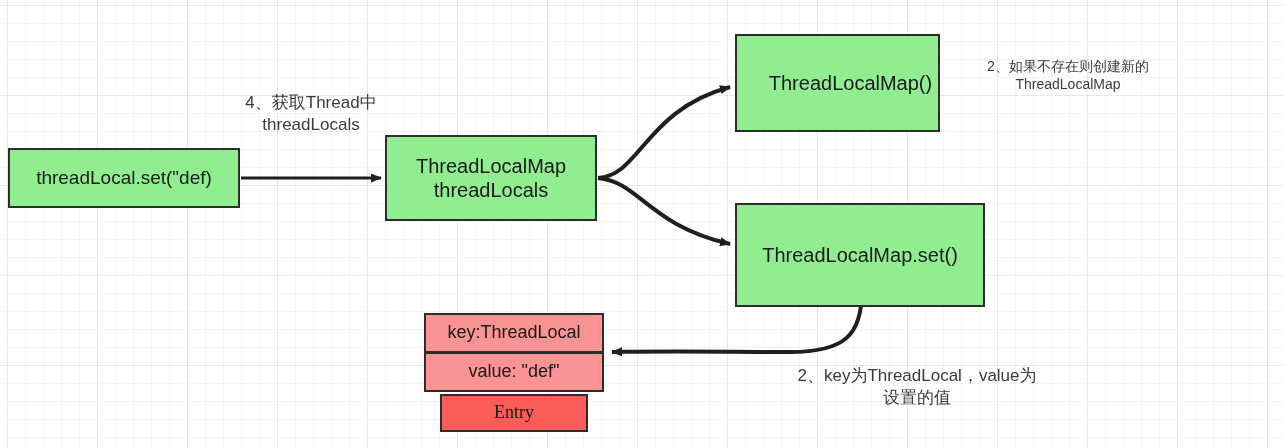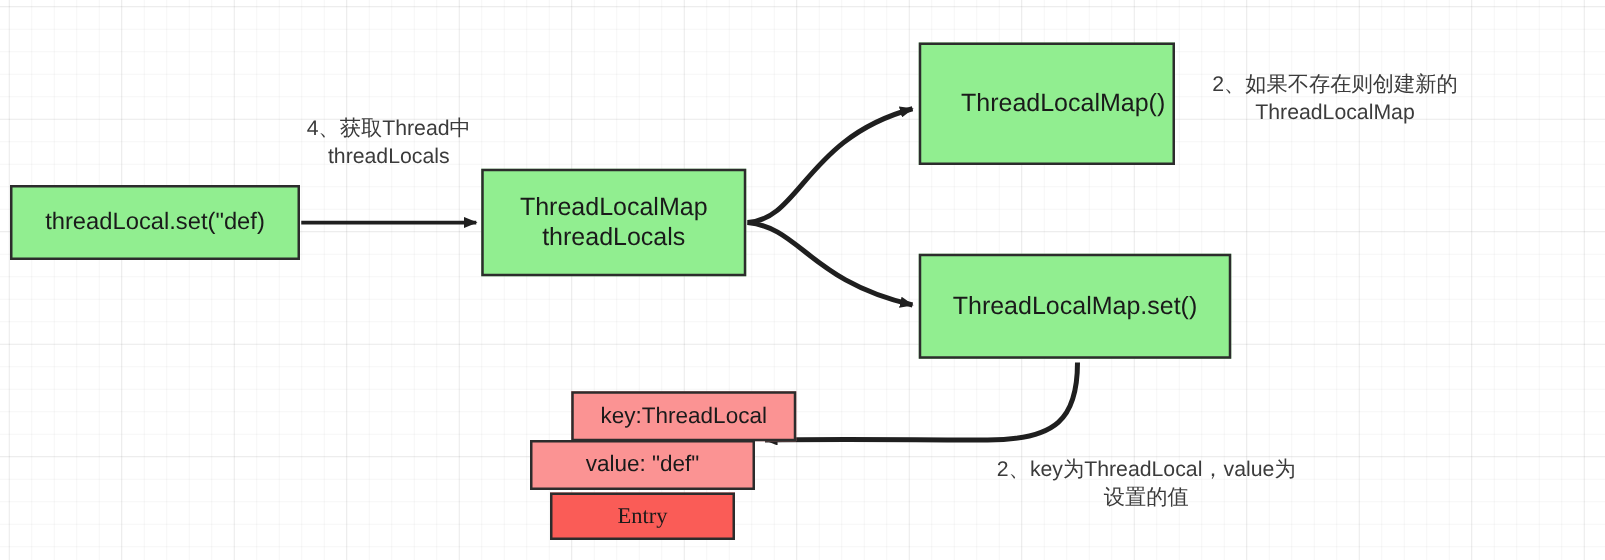--- a/index.html
+++ b/index.html
@@ -73,31 +73,30 @@
     top: 34px;
     width: 205px;
     height: 98px;
     font-size: 20px;
     padding-left: 26px;
   }
   #box-map-set {
     left: 735px;
     top: 203px;
     width: 250px;
-    height: 84px;
+    height: 104px;
     font-size: 20px;
   }
   #entry-key {
     left: 424px;
     top: 313px;
     width: 180px;
     height: 40px;
     font-size: 18px;
     border-bottom-width: 2px;
-    margin-left: 33px;
   }
   #entry-value {
     left: 424px;
     top: 352px;
     width: 180px;
     height: 40px;
     font-size: 18px;
   }
   #entry-label {
     left: 440px;
@@ -110,21 +109,21 @@
   #note-1 {
     left: 213px;
     top: 92px;
     width: 196px;
     font-size: 17px;
   }
   #note-2 {
     left: 946px;
     top: 57px;
     width: 244px;
-    font-size: 17px;
+    font-size: 14px;
   }
   #note-3 {
     left: 988px;
     top: 222px;
     width: 292px;
     font-size: 17px;
   }
   #note-4 {
     left: 768px;
     top: 365px;

